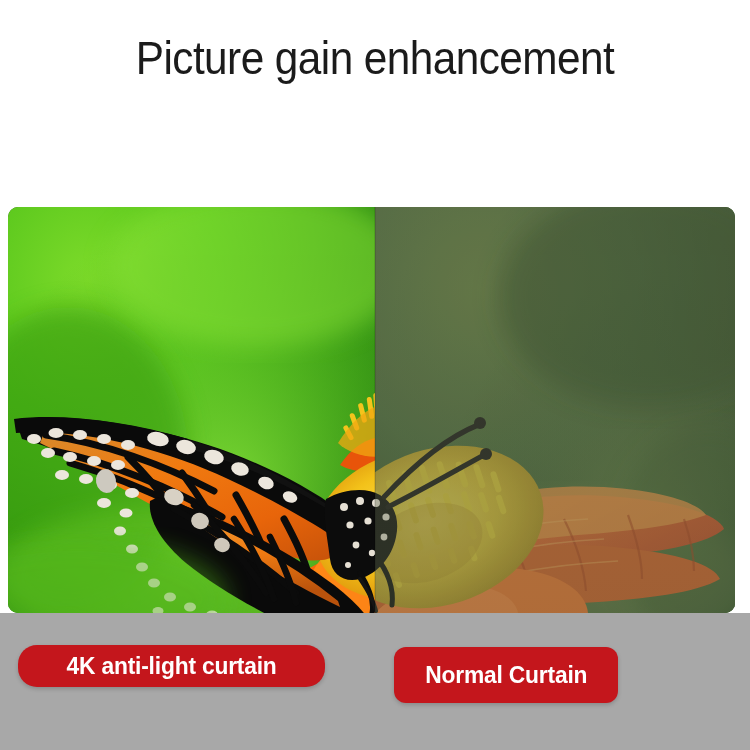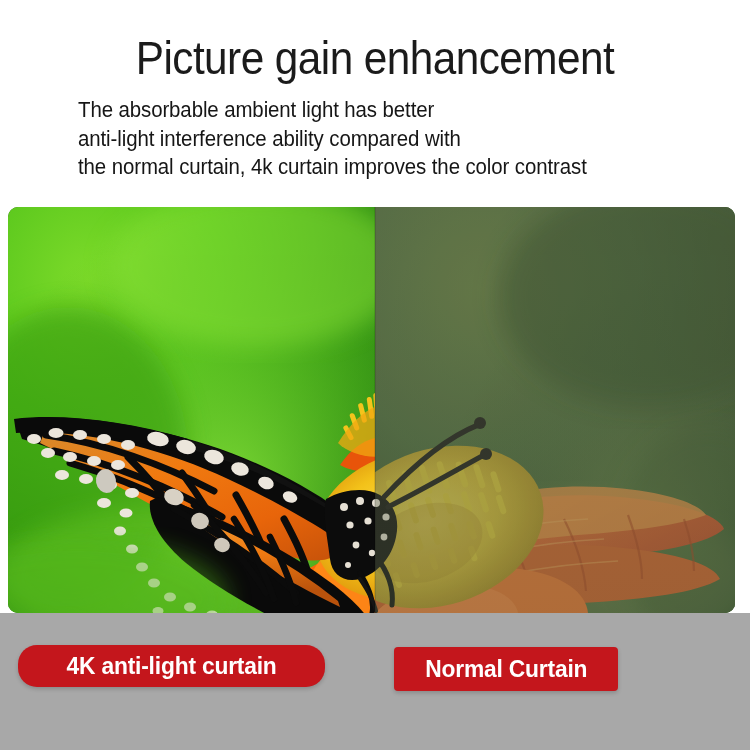--- a/index.html
+++ b/index.html
@@ -57,36 +57,31 @@
     color:#ffffff;
     border-radius:19px;
     font-size:24px;
     font-weight:700;
     letter-spacing:-0.2px;
     white-space:nowrap;
     box-shadow:0 2px 4px rgba(0,0,0,0.18);
   }
   .badge span{display:block;transform:scaleX(0.95);transform-origin:center;}
   #badge-4k{left:18px;top:645px;width:307px;height:42px;}
-  #badge-normal{left:394px;top:647px;width:224px;height:44px;border-radius:4px;}
+  #badge-normal{left:394px;top:647px;width:224px;height:56px;border-radius:12px;}
 </style>
 </head>
 <body>
 
 <div id="page">
 
   <div class="gray-band"></div>
 
   <div class="header">
     <div class="title">Picture gain enhancement</div>
-    <div class="subtitle">
-      <span class="ln">The absorbable ambient light has better</span>
-      <span class="ln">anti-light interference ability compared with</span>
-      <span class="ln">the normal curtain, 4k curtain improves the color contrast</span>
-    </div>
   </div>
 
   <div class="photo-frame">
     <svg viewBox="0 0 727 406" preserveAspectRatio="none">
       <defs>
 
         <radialGradient id="gL1" cx="22%" cy="18%" r="85%">
           <stop offset="0%" stop-color="#7ddb2a"></stop>
           <stop offset="42%" stop-color="#55c41b"></stop>
           <stop offset="100%" stop-color="#2e8c12"></stop>

